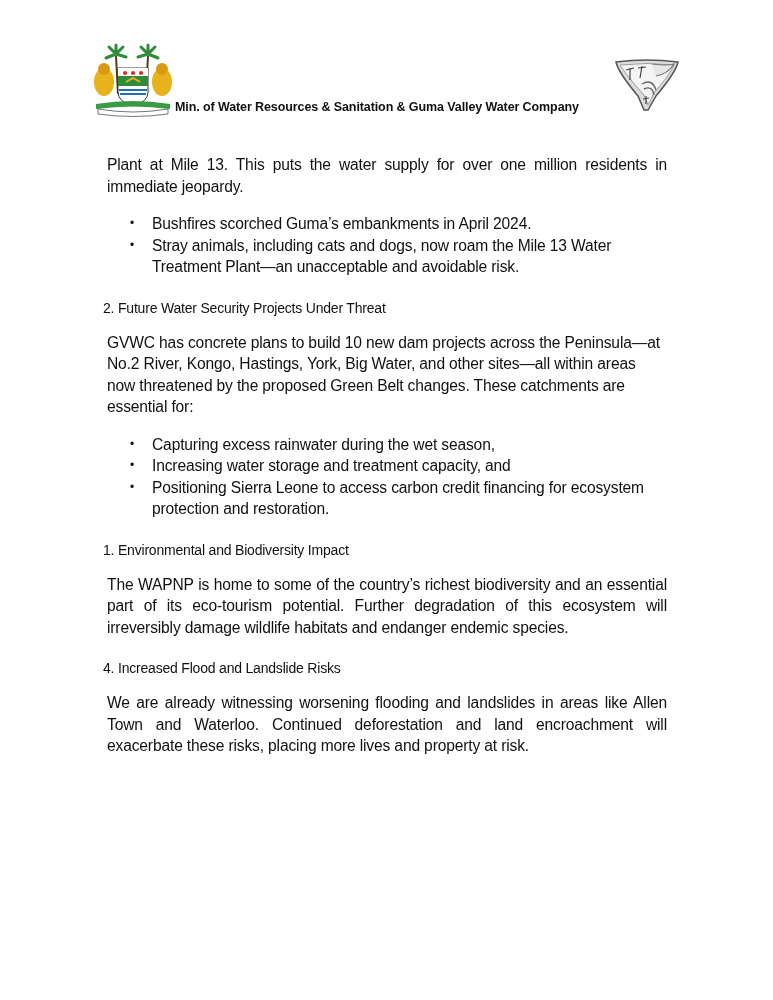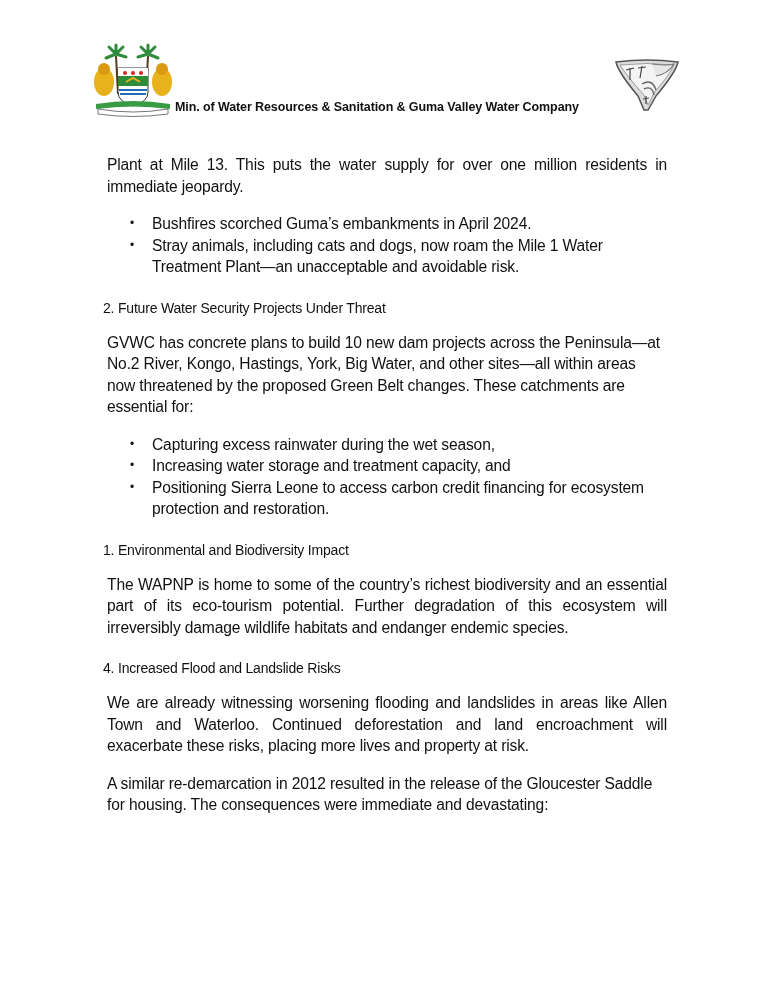--- a/index.html
+++ b/index.html
@@ -56,31 +56,30 @@
     <path d="M30 28 q10 -6 14 6 M32 33 q8 -4 10 6" stroke="#666" stroke-width="1.4" fill="none"></path>
     <path d="M40 8 q16 2 22 0 q-6 10 -18 12" stroke="#777" stroke-width="1.2" fill="#e6e6e6"></path>
     <path d="M34 40 l0 8 M31 43 l6 -1" stroke="#444" stroke-width="1.2"></path>
   </svg>
 </div>
 
 <div class="content">
   <p class="just">Plant at Mile 13. This puts the water supply for over one million residents in immediate jeopardy.</p>
   <ul>
     <li>Bushfires scorched Guma’s embankments in April 2024.</li>
-    <li>Stray animals, including cats and dogs, now roam the Mile 1 Water Treatment Plant—an unacceptable and avoidable risk.</li>
+    <li>Stray animals, including cats and dogs, now roam the Mile 13 Water Treatment Plant—an unacceptable and avoidable risk.</li>
   </ul>
 
   <h3 class="gap-h">2. Future Water Security Projects Under Threat</h3>
   <p class="gap-p">GVWC has concrete plans to build 10 new dam projects across the Peninsula—at No.2 River, Kongo, Hastings, York, Big Water, and other sites—all within areas now threatened by the proposed Green Belt changes. These catchments are essential for:</p>
   <ul>
     <li>Capturing excess rainwater during the wet season,</li>
     <li>Increasing water storage and treatment capacity, and</li>
     <li>Positioning Sierra Leone to access carbon credit financing for ecosystem protection and restoration.</li>
   </ul>
 
   <h3 class="gap-h">1. Environmental and Biodiversity Impact</h3>
   <p class="gap-p just">The WAPNP is home to some of the country’s richest biodiversity and an essential part of its eco-tourism potential. Further degradation of this ecosystem will irreversibly damage wildlife habitats and endanger endemic species.</p>
 
   <h3 class="gap-h">4. Increased Flood and Landslide Risks</h3>
   <p class="gap-p just">We are already witnessing worsening flooding and landslides in areas like Allen Town and Waterloo. Continued deforestation and land encroachment will exacerbate these risks, placing more lives and property at risk.</p>
 
-  <p class="gap-p">A similar re-demarcation in 2012 resulted in the release of the Gloucester Saddle for housing. The consequences were immediate and devastating:</p>
 </div>
 
 </body></html>

